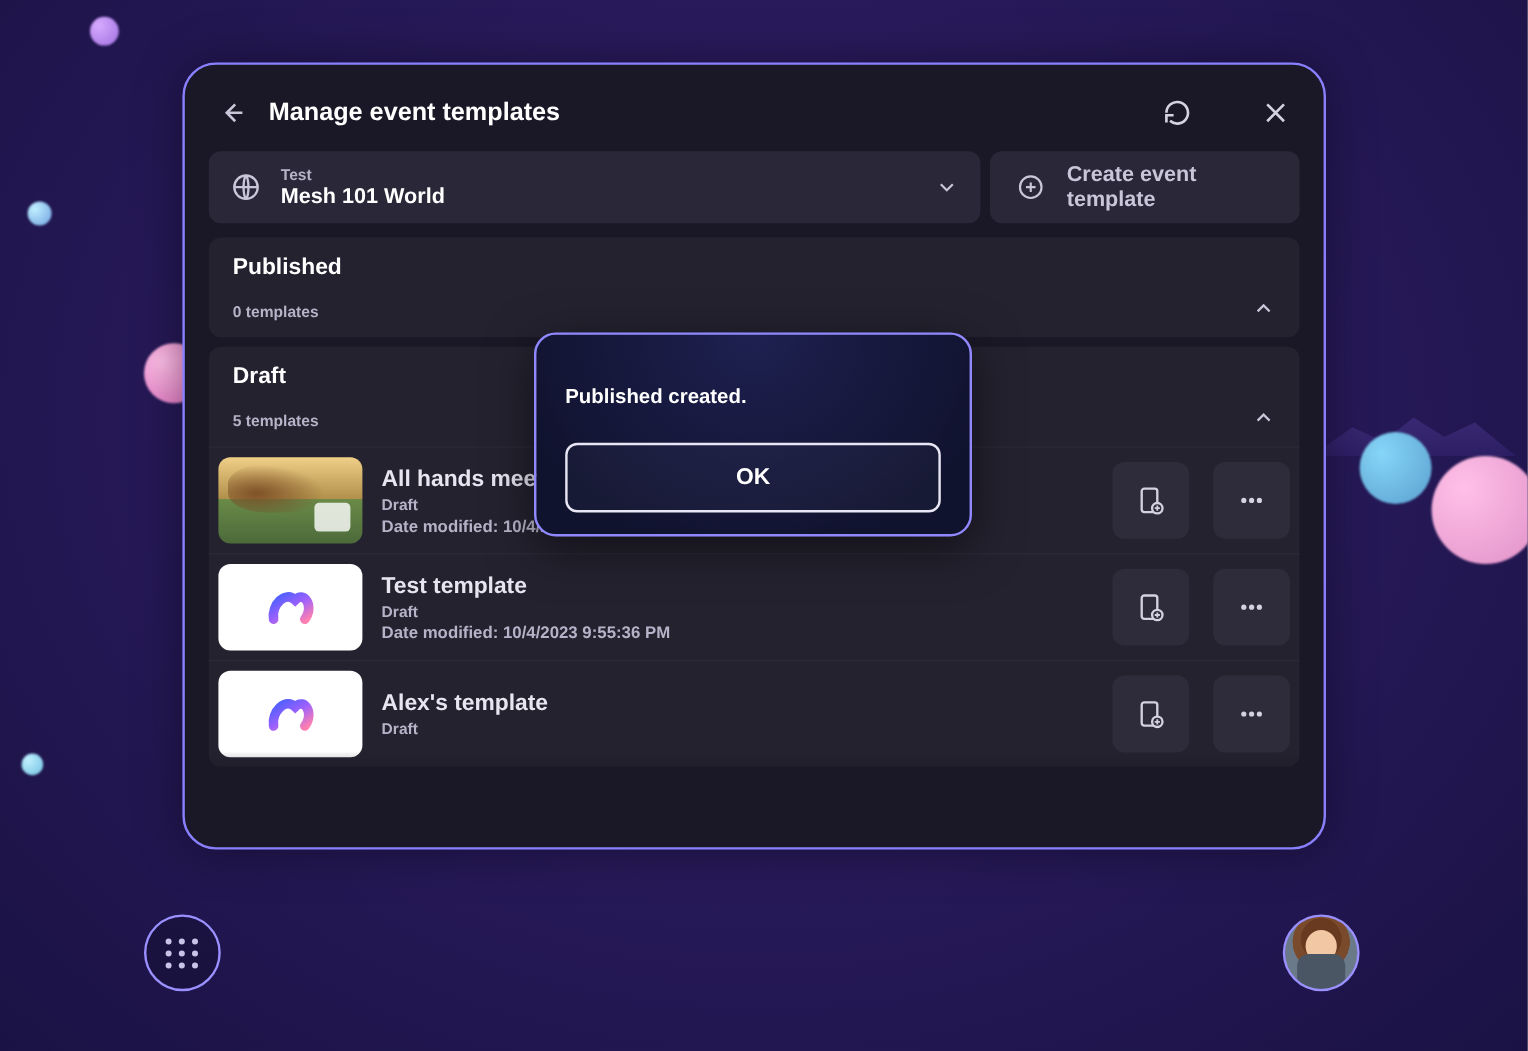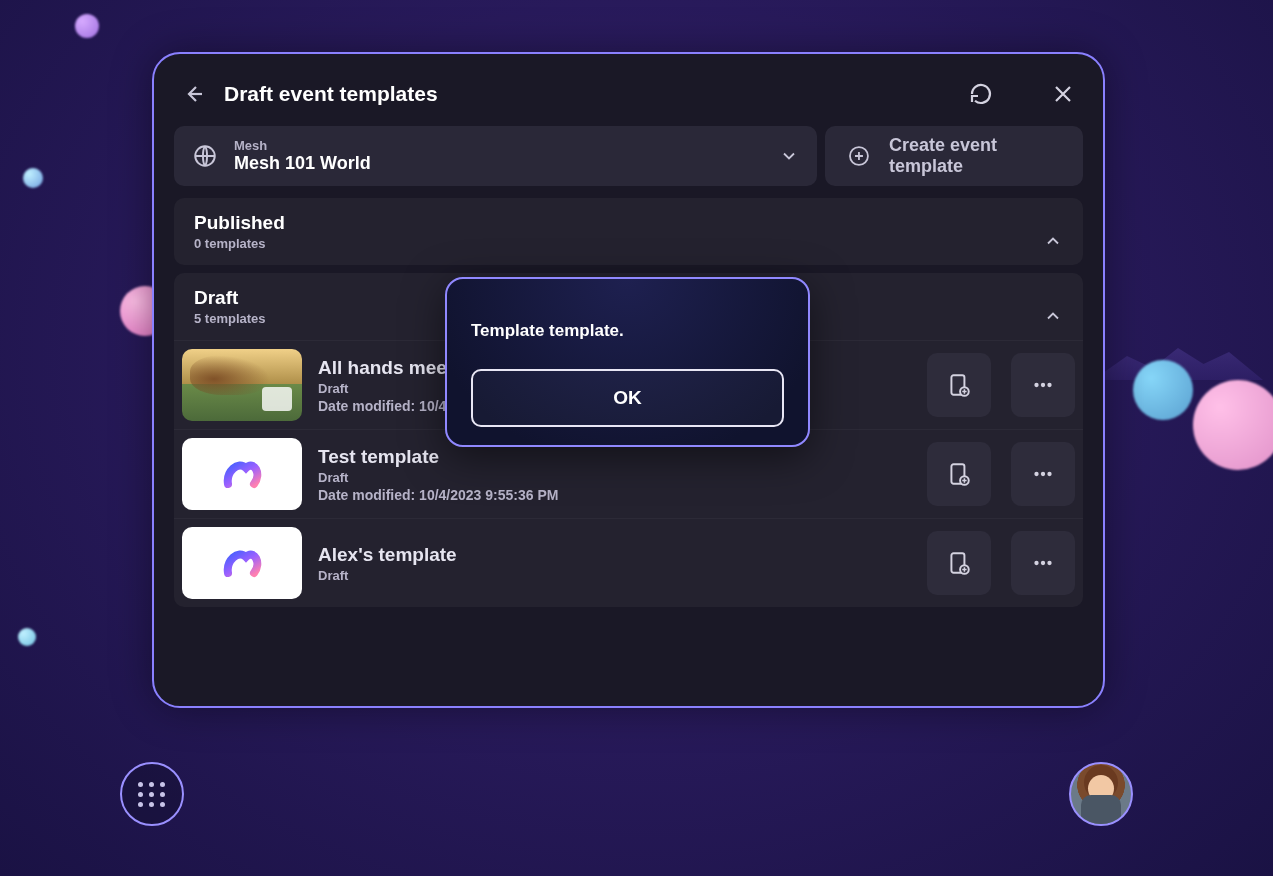--- a/index.html
+++ b/index.html
@@ -88,21 +88,21 @@
     border-radius: 10px;
     margin-bottom: 8px;
   }
   .section-head {
     display: flex;
     align-items: flex-end;
     padding: 14px 20px;
     cursor: pointer;
   }
   .section-head .sh-title { font-size: 19px; font-weight: 600; }
-  .section-head .sh-sub { font-size: 13px; color: #b6b3c8; margin-top: 2px;font-weight:600; }
+  .section-head .sh-sub { font-size: 13px; color: #b6b3c8; margin-top: 18px;font-weight:600; }
   .section-head .chev2 { margin-left: auto; color: #c8c6d8; }
 
   .tpl-row {
     display: flex;
     align-items: center;
     padding: 8px 8px;
     gap: 16px;
     border-top: 1px solid rgba(255,255,255,.04);
   }
   .thumb {
@@ -209,38 +209,38 @@
 <div class="mountain"></div>
 <div class="orb orb5"></div>
 <div class="orb orb6"></div>
 
 <div class="panel">
   <div class="header-row">
     <svg class="back-arrow" viewBox="0 0 24 24" fill="none" stroke="currentColor" stroke-width="2.2">
         <path d="M14 5l-7 7 7 7"></path>
         <path d="M7 12h13"></path>
       </svg>
-    <div class="title">Draft event templates</div>
+    <div class="title">Manage event templates</div>
     <svg class="hdr-icon" viewBox="0 0 24 24" fill="none" stroke="currentColor" stroke-width="2.2">
         <path d="M3 12a9 9 0 1 1 3 6.7"></path>
         <path d="M3 20v-6h6"></path>
       </svg>
     <svg class="hdr-icon" viewBox="0 0 24 24" fill="none" stroke="currentColor" stroke-width="2.2">
         <path d="M5 5l14 14M19 5L5 19"></path>
       </svg>
   </div>
 
   <div class="row2">
     <div class="world-select">
       <svg class="globe-ico" viewBox="0 0 24 24" fill="none" stroke="currentColor" stroke-width="1.8">
           <circle cx="12" cy="12" r="9"></circle>
           <path d="M3 12h18M12 3c2.5 3 2.5 15 0 18M12 3c-2.5 3-2.5 15 0 18"></path>
         </svg>
       <div class="world-txt">
-        <div class="lab">Mesh</div>
+        <div class="lab">Test</div>
         <div class="val">Mesh 101 World</div>
       </div>
       <svg class="chev" width="20" height="20" viewBox="0 0 24 24" fill="none" stroke="currentColor" stroke-width="2.2">
           <path d="M6 9l6 6 6-6"></path>
         </svg>
     </div>
     <div class="create-btn">
       <svg class="plus-circ" viewBox="0 0 24 24" fill="none" stroke="currentColor" stroke-width="1.8">
           <circle cx="12" cy="12" r="9"></circle>
           <path d="M12 8v8M8 12h8"></path>
@@ -358,21 +358,21 @@
             <circle cx="6" cy="12" r="2"></circle>
             <circle cx="12" cy="12" r="2"></circle>
             <circle cx="18" cy="12" r="2"></circle>
           </svg>
       </div>
     </div>
   </div>
 </div>
 
 <div class="modal">
-  <div class="m-msg">Template template.</div>
+  <div class="m-msg">Published created.</div>
   <div class="m-ok">OK</div>
 </div>
 
 <div class="menu-btn">
   <div class="dotgrid">
     <span></span>
       <span></span>
       <span></span>
     <span></span>
       <span></span>

